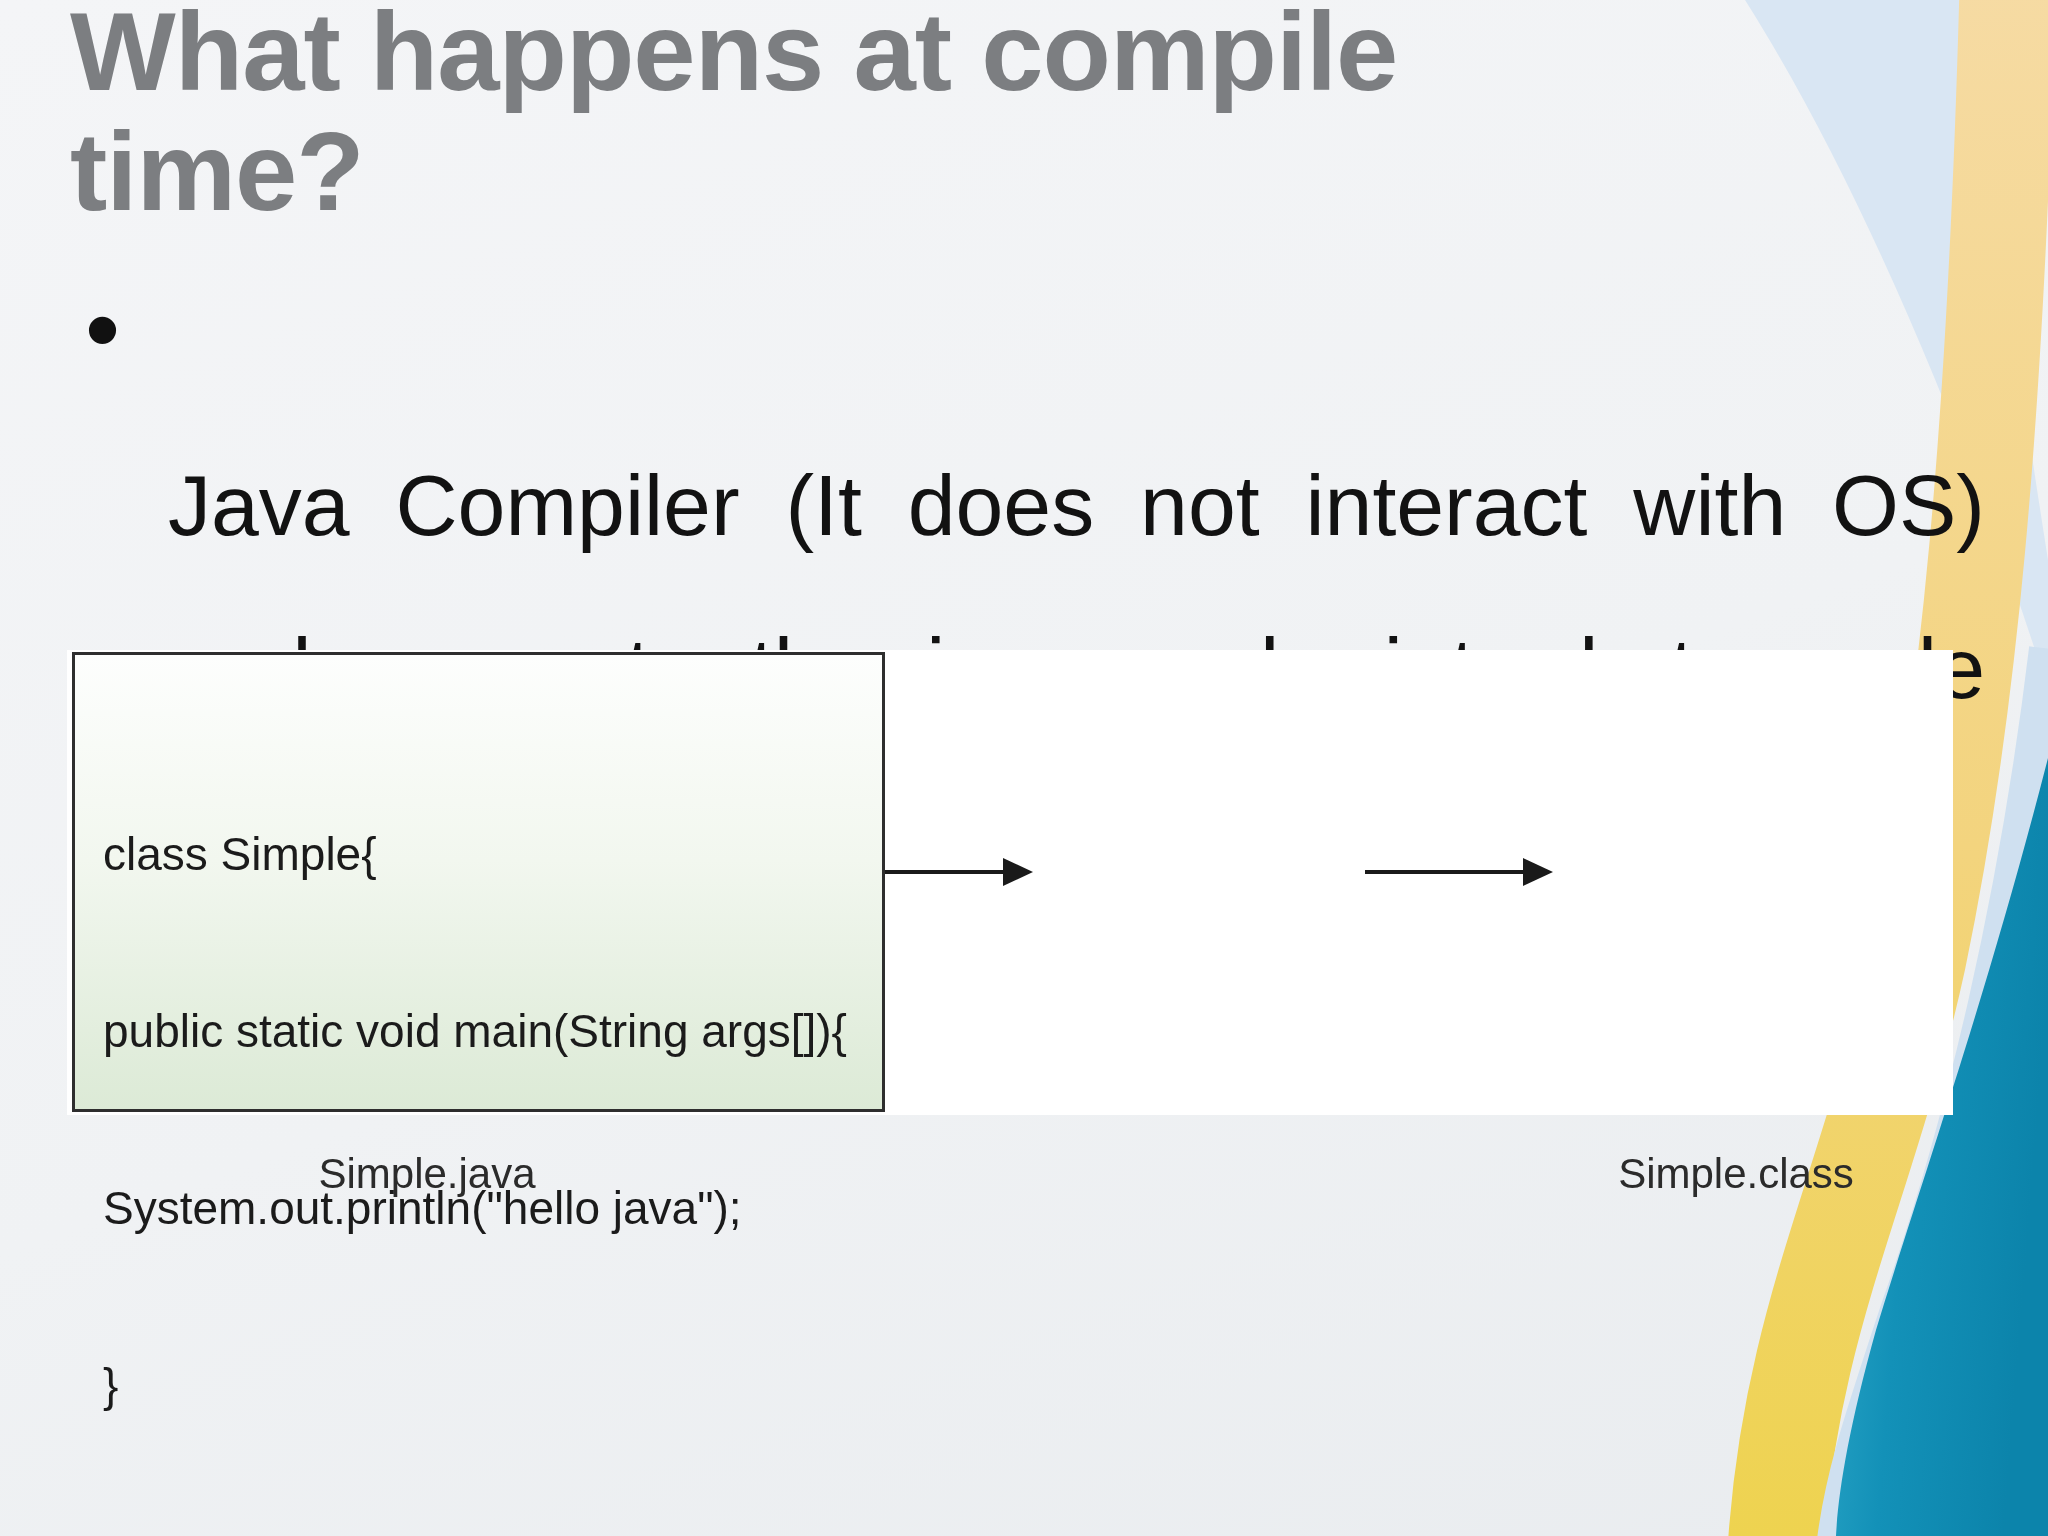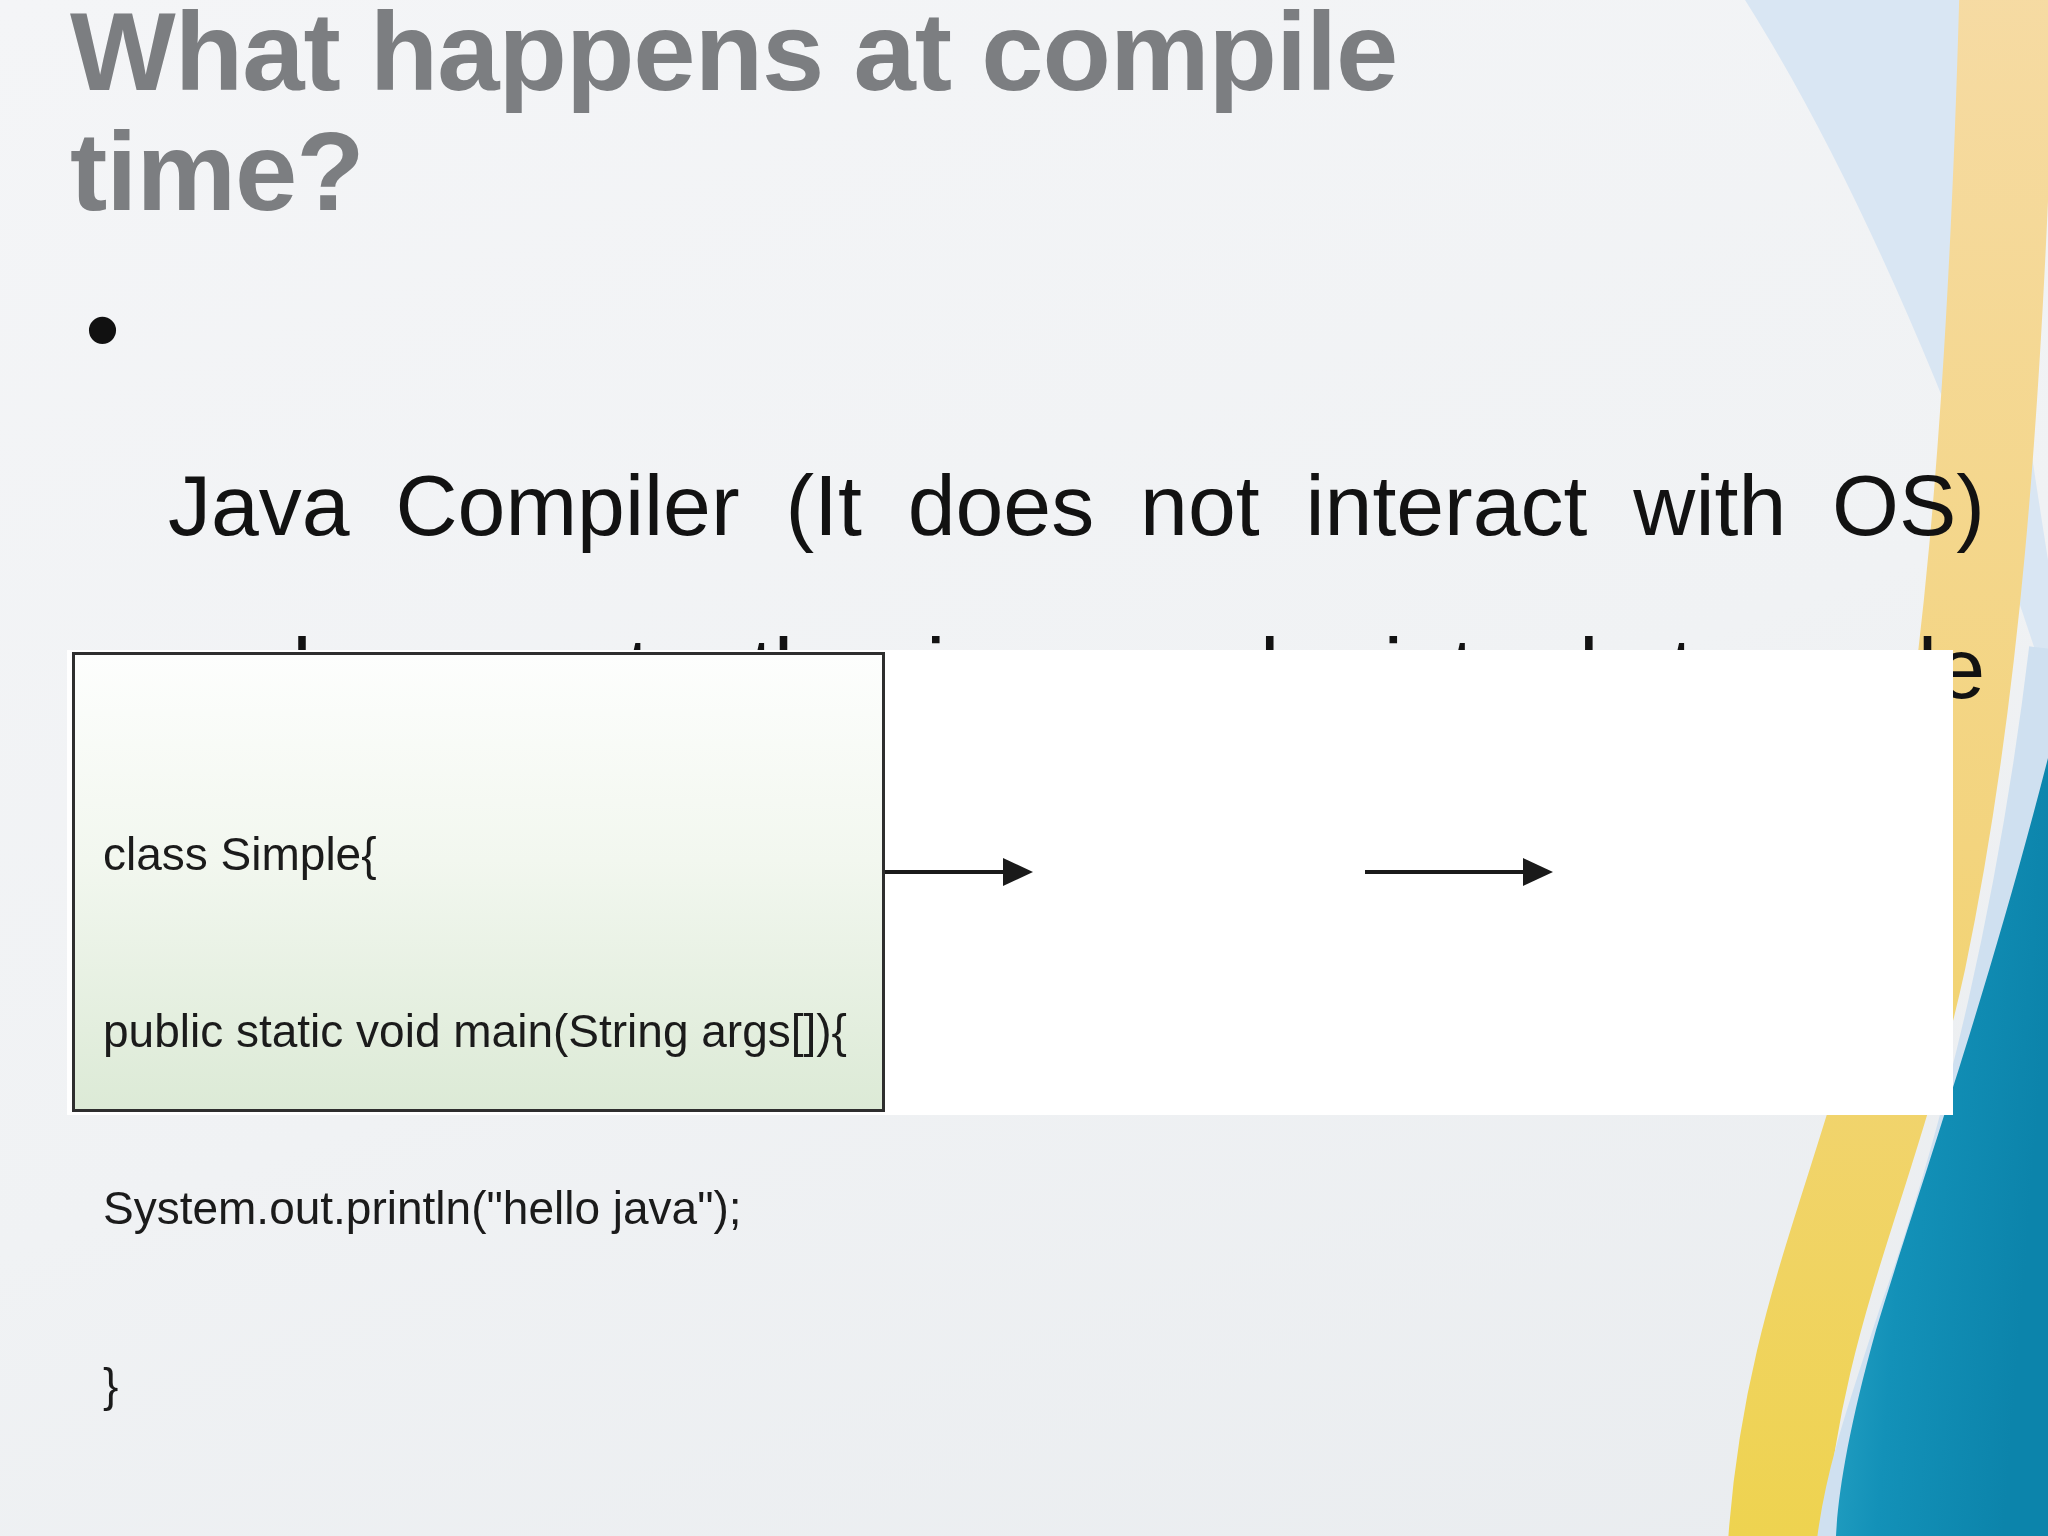--- a/index.html
+++ b/index.html
@@ -108,16 +108,18 @@
 
 
 
     <svg class="arrow-layer" width="1886" height="567" viewBox="0 0 1886 567" aria-hidden="true">
       <line x1="818" y1="222" x2="942" y2="222" stroke="#1a1a1a" stroke-width="4"></line>
       <polygon points="966,222 936,208 936,236" fill="#1a1a1a"></polygon>
       <line x1="1298" y1="222" x2="1462" y2="222" stroke="#1a1a1a" stroke-width="4"></line>
       <polygon points="1486,222 1456,208 1456,236" fill="#1a1a1a"></polygon>
     </svg>
 
+    <div class="file-label label-source">Simple.java</div>
+    <div class="file-label label-output">Simple.class</div>
 
   </div>
 
 </div>
 
 </body></html>

